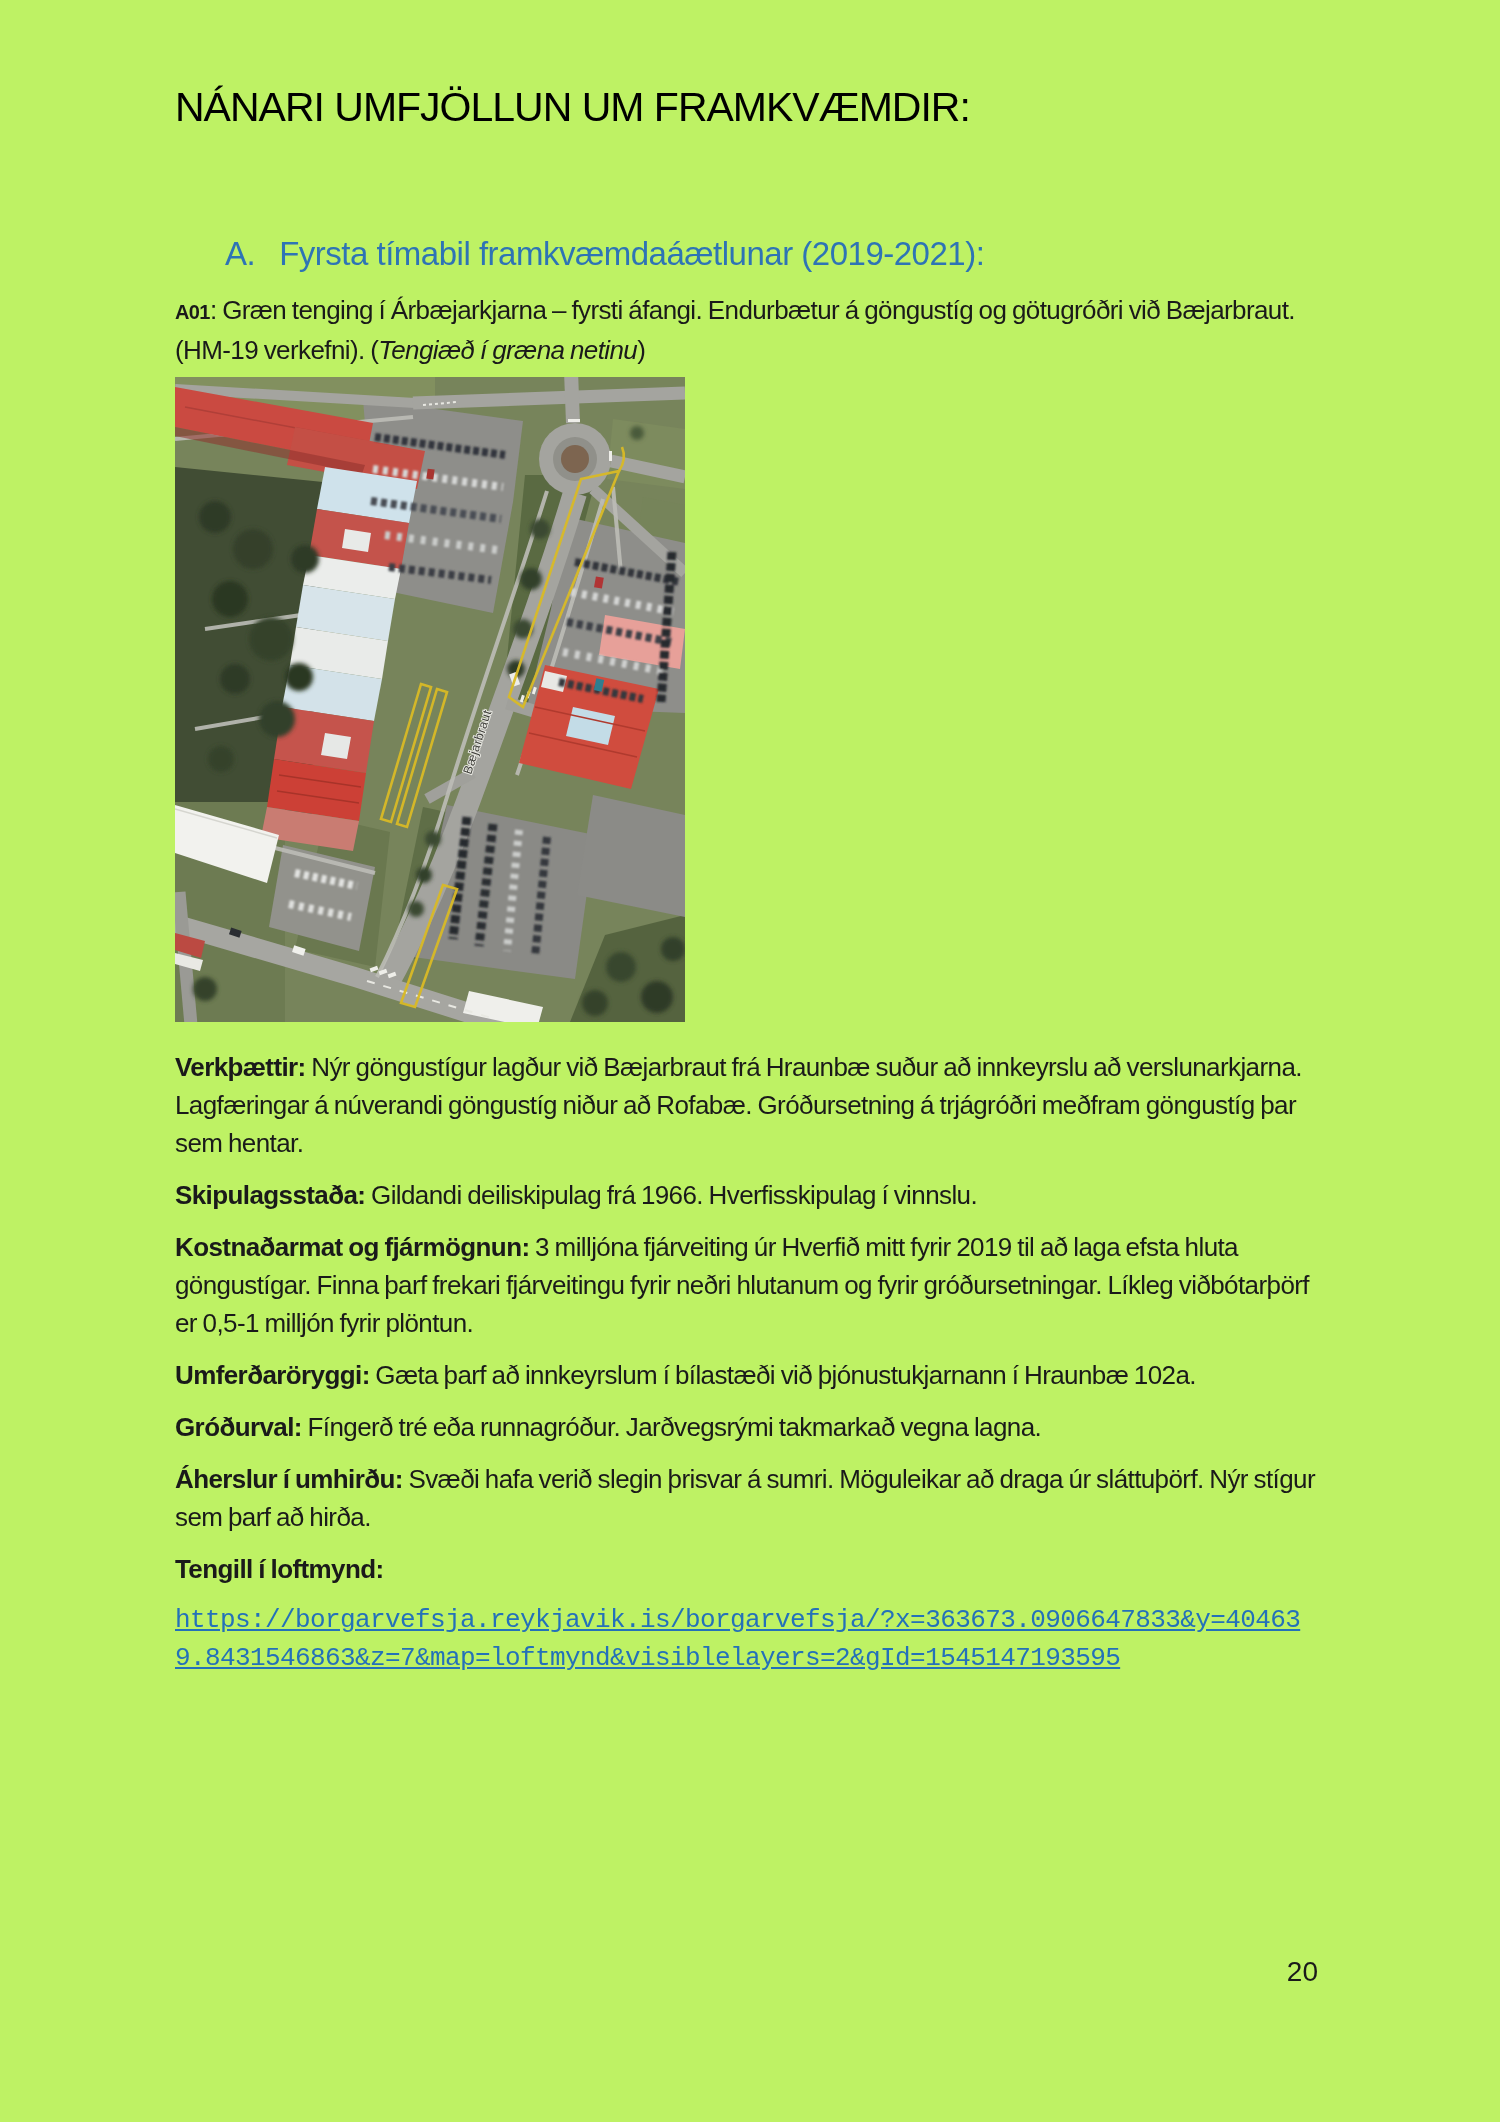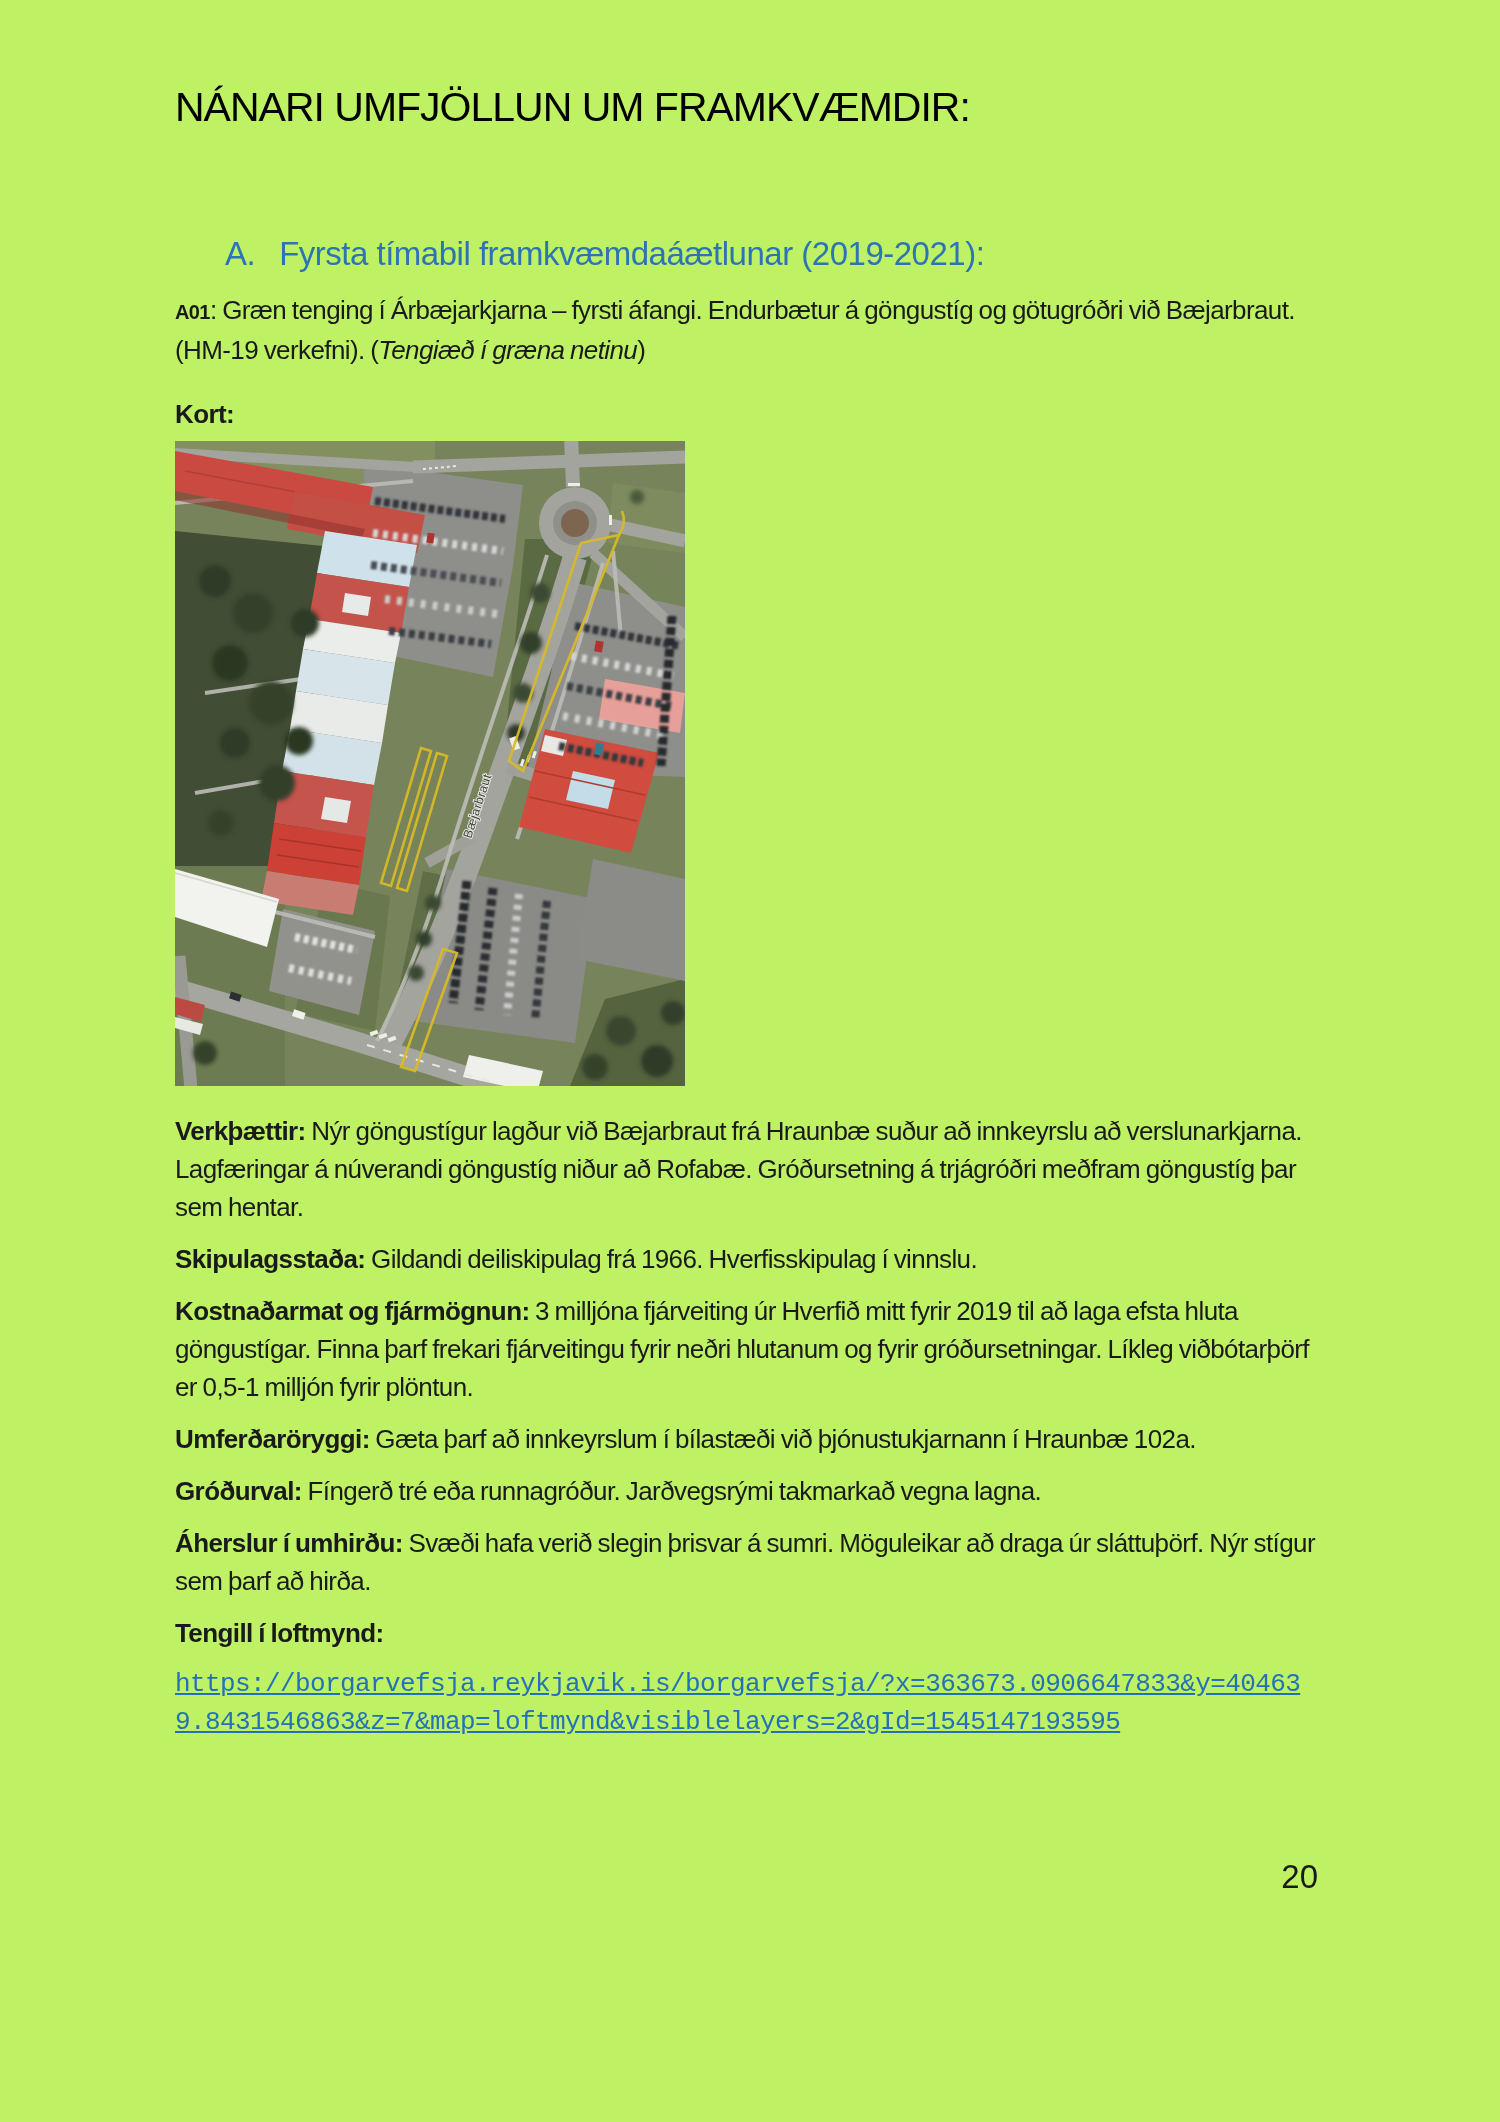--- a/index.html
+++ b/index.html
@@ -50,39 +50,38 @@
   .link-line{margin:13px 0 0 0;font-family:Liberation Mono, monospace;}
   .map-link{
     color:#2471B9;
     text-decoration:underline;
     word-break:break-all;
     display:inline-block;
     max-width:1147px;
   }
   .pagenum{
     position:absolute;
-    top:1858px;
+    top:1956px;
     right:182px;
-    font-size:33px;
+    font-size:28px;
     color:#1a1a1a;
   }
 </style>
 </head>
 <body>
 
 <div class="page">
   <div class="content">
 
     <h1 class="doc-title">NÁNARI UMFJÖLLUN UM FRAMKVÆMDIR:</h1>
 
     <h2 class="section-heading"><span class="hletter">A.</span><span>Fyrsta tímabil framkvæmdaáætlunar (2019-2021):</span></h2>
 
     <p class="body-text intro"><b class="code">A01</b><span>: Græn tenging í Árbæjarkjarna – fyrsti áfangi. Endurbætur á göngustíg og götugróðri við Bæjarbraut. (HM-19 verkefni). (</span><i>Tengiæð í græna netinu</i><span>)</span></p>
 
-    <p class="body-text kort">Kort:</p>
 
     <div class="map-wrap">
       <svg width="510" height="645" viewBox="0 0 510 645" xmlns="http://www.w3.org/2000/svg">
         <defs>
           <filter id="blur2" x="-50%" y="-50%" width="200%" height="200%">
               <feGaussianBlur stdDeviation="2.2"></feGaussianBlur>
             </filter>
           <filter id="blur1" x="-50%" y="-50%" width="200%" height="200%">
               <feGaussianBlur stdDeviation="1.1"></feGaussianBlur>
             </filter>

